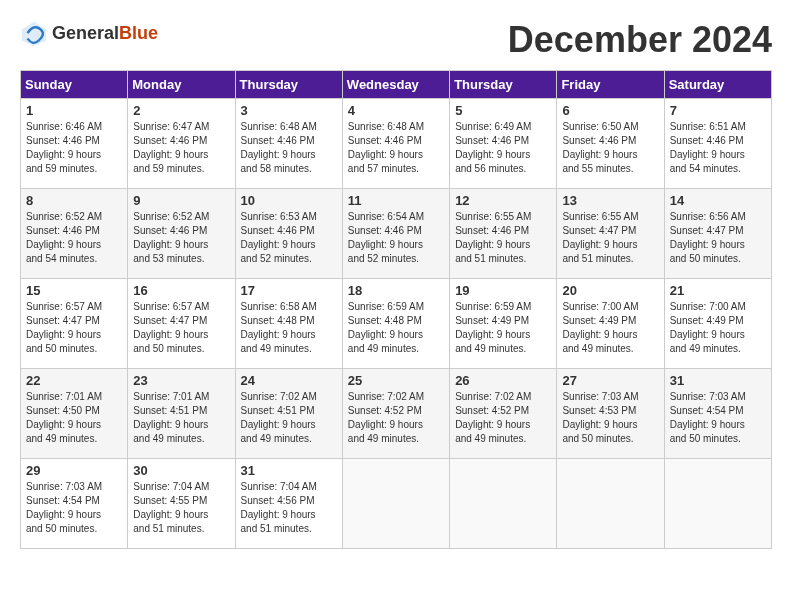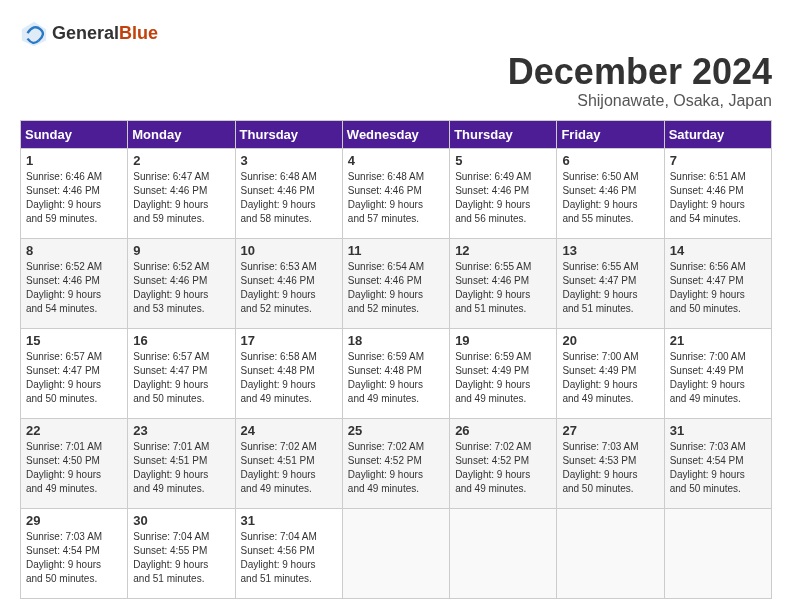--- a/index.html
+++ b/index.html
@@ -35,21 +35,20 @@
       font-size: 18px;
       font-weight: bold;
       color: #c2410c;
     }
     .logo-icon {
       width: 28px;
       height: 28px;
     }
     .title-block {
       text-align: right;
-      margin-top: 32px;
     }
     .month-title {
       font-size: 36px;
       font-weight: bold;
       color: #333;
       line-height: 1.1;
     }
     .location {
       font-size: 16px;
       color: #555;
@@ -104,21 +103,20 @@
       <path d="M8,14 Q15,4 22,10 Q28,15 20,22" fill="none" stroke="#2979c7" stroke-width="2.5"></path>
       <path d="M20,22 Q14,28 8,20" fill="none" stroke="#2979c7" stroke-width="2.5"></path>
     </svg>
     <div class="logo-text">
       <span class="logo-general">General</span>
       <span class="logo-blue">Blue</span>
     </div>
   </div>
   <div class="title-block">
     <div class="month-title">December 2024</div>
-    <div class="location">Shijonawate, Osaka, Japan</div>
   </div>
 </div>
 
 <table>
   <thead>
     <tr>
     <th>Sunday</th>
         <th>Monday</th>
         <th>Thursday</th>
         <th>Wednesday</th>

